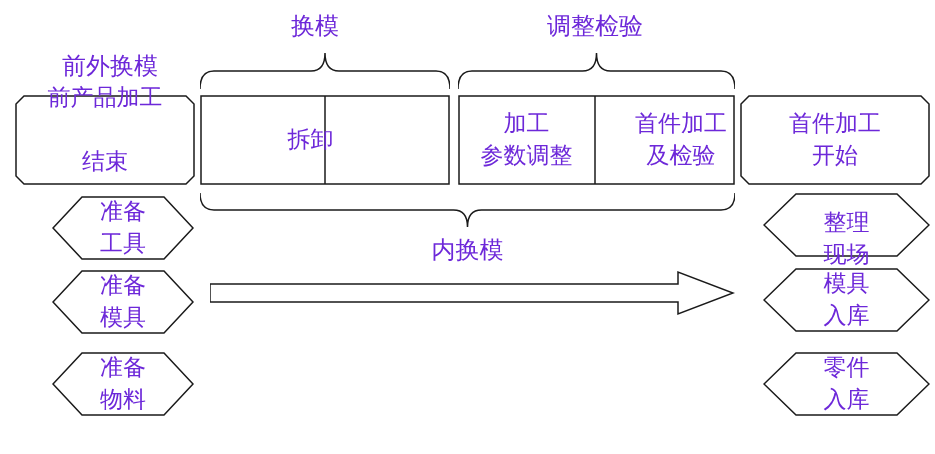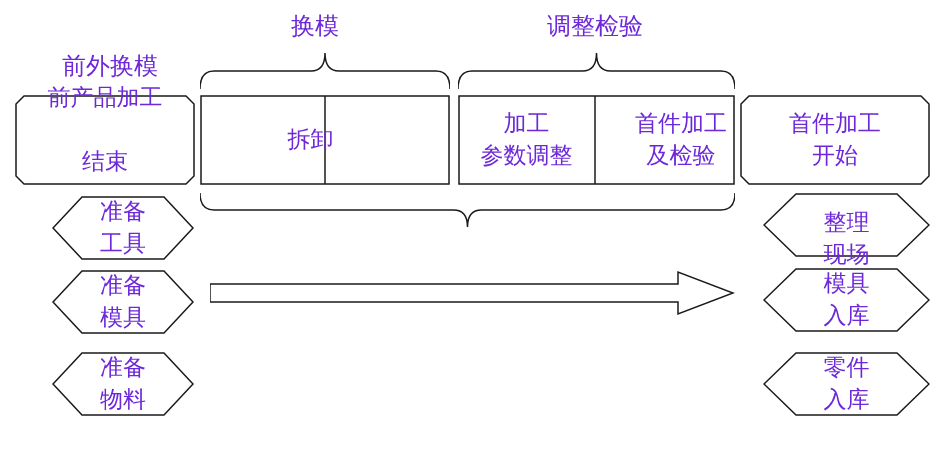--- a/index.html
+++ b/index.html
@@ -71,20 +71,21 @@
     <polygon class="filled" points="9,1 181,1 189,9 189,81 181,89 9,89 1,81 1,9"></polygon>
   </svg>
   <div class="abs txt" style="left:740px; top:95px; width:190px; height:90px;">
     <span>首件加工</span>
     <span>开始</span>
   </div>
 
   <svg class="abs" style="left:200px; top:192px;" width="535" height="36" viewBox="0 0 535 36">
     <path d="M 0,1 Q 0,18 14,18 L 253.5,18 Q 267.5,18 267.5,35 Q 267.5,18 281.5,18 L 521,18 Q 535,18 535,1"></path>
   </svg>
+  <div class="abs txt toplabel" style="left:400px; top:234px; width:135px;">内换模</div>
 
   <svg class="abs" style="left:210px; top:270px;" width="525" height="46" viewBox="0 0 525 46">
     <polygon class="filled" points="0,14 468,14 468,2 523,23 468,44 468,32 0,32"></polygon>
   </svg>
 
   <svg class="abs" style="left:52px; top:196px;" width="142" height="64" viewBox="0 0 142 64">
     <polygon class="filled" points="30,1 112,1 141,32 112,63 30,63 1,32"></polygon>
   </svg>
   <div class="abs txt" style="left:52px; top:196px; width:142px; height:64px;">
     <span>准备</span>

